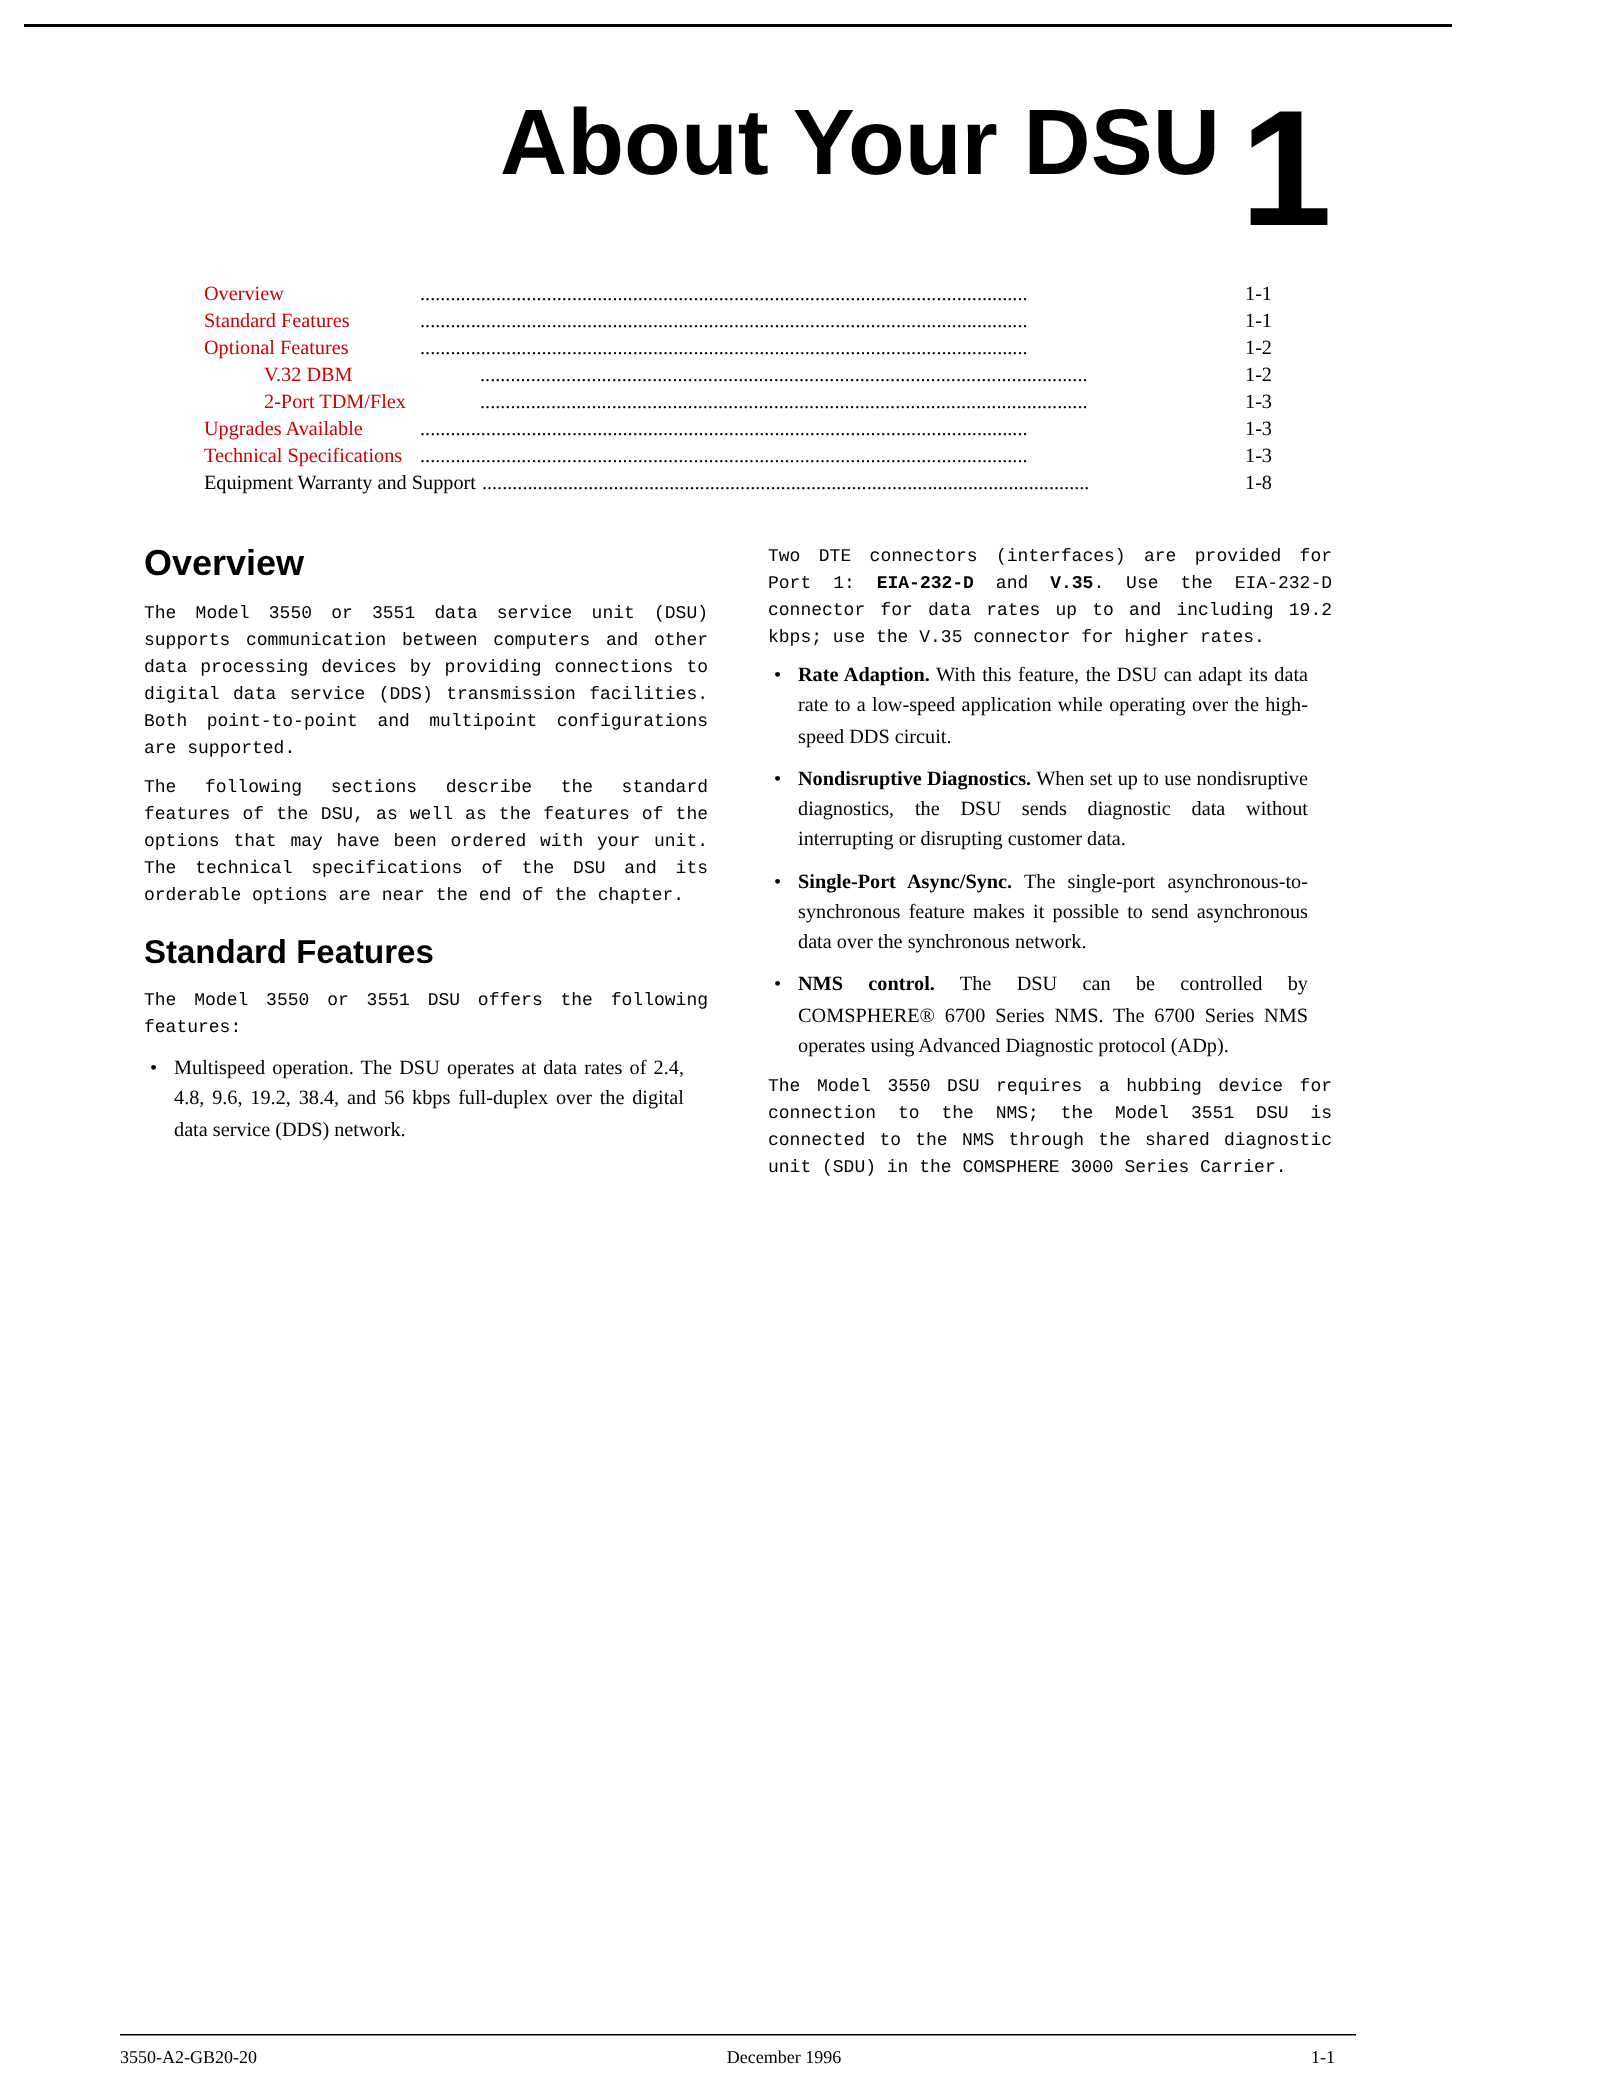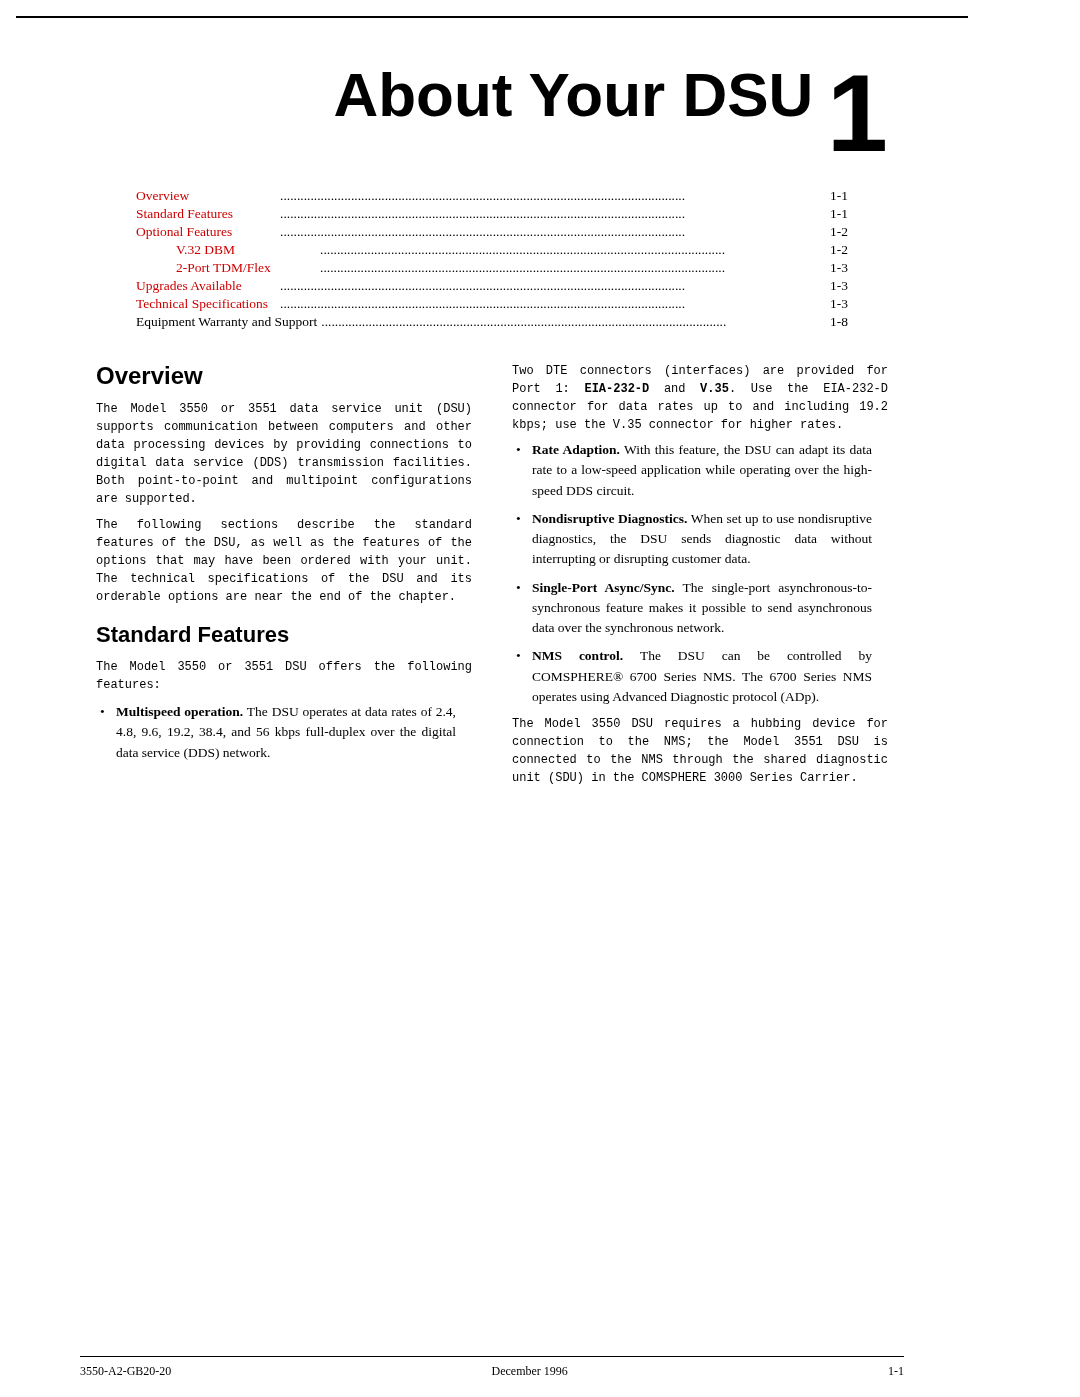--- a/index.html
+++ b/index.html
@@ -152,21 +152,21 @@
       left: 80px;
       right: 80px;
       height: 1px;
       background: #000;
     }
 
     .footer {
       position: absolute;
       bottom: 18px;
       left: 80px;
-      right: 80px;
+      right: 94px;
       display: flex;
       justify-content: space-between;
       font-size: 12px;
     }
   </style>
 </head>
 <body>
 
 <div class="page">
   <div class="top-rule"></div>
@@ -226,21 +226,21 @@
       <h2 class="section-heading overview-heading">Overview</h2>
       <p>The Model 3550 or 3551 data service unit (DSU) supports communication between computers and other data processing devices by providing connections to digital data service (DDS) transmission facilities. Both point-to-point and multipoint configurations are supported.</p>
       <p>The following sections describe the standard features of the DSU, as well as the features of the options that may have been ordered with your unit. The technical specifications of the DSU and its orderable options are near the end of the chapter.</p>
     </div>
 
     <div>
       <h2 class="section-heading standard-features-heading">Standard Features</h2>
       <p>The Model 3550 or 3551 DSU offers the following features:</p>
       <ul class="bullet-list">
         <li>
-          <span style="font-weight:bold">Multispeed operation.</span>
+          <span style="font-weight:normal">Multispeed operation.</span>
           <span> The DSU operates at data rates of 2.4, 4.8, 9.6, 19.2, 38.4, and 56 kbps full-duplex over the digital data service (DDS) network.</span>
         </li>
       </ul>
       <p>
         Two DTE connectors (interfaces) are provided for Port 1: <strong>EIA-232-D</strong> and <strong>V.35</strong>. Use the EIA-232-D connector for data rates up to and including 19.2 kbps; use the V.35 connector for higher rates.
       </p>
     </div>
 
     <div>
       <ul class="bullet-list">

